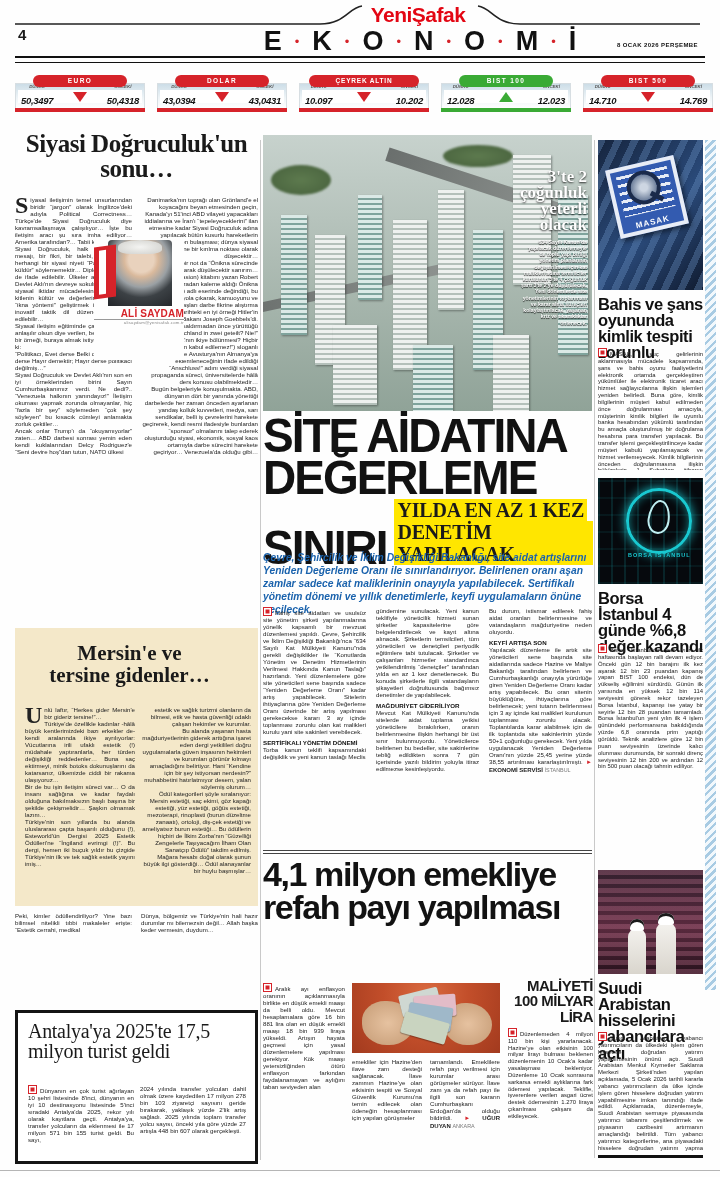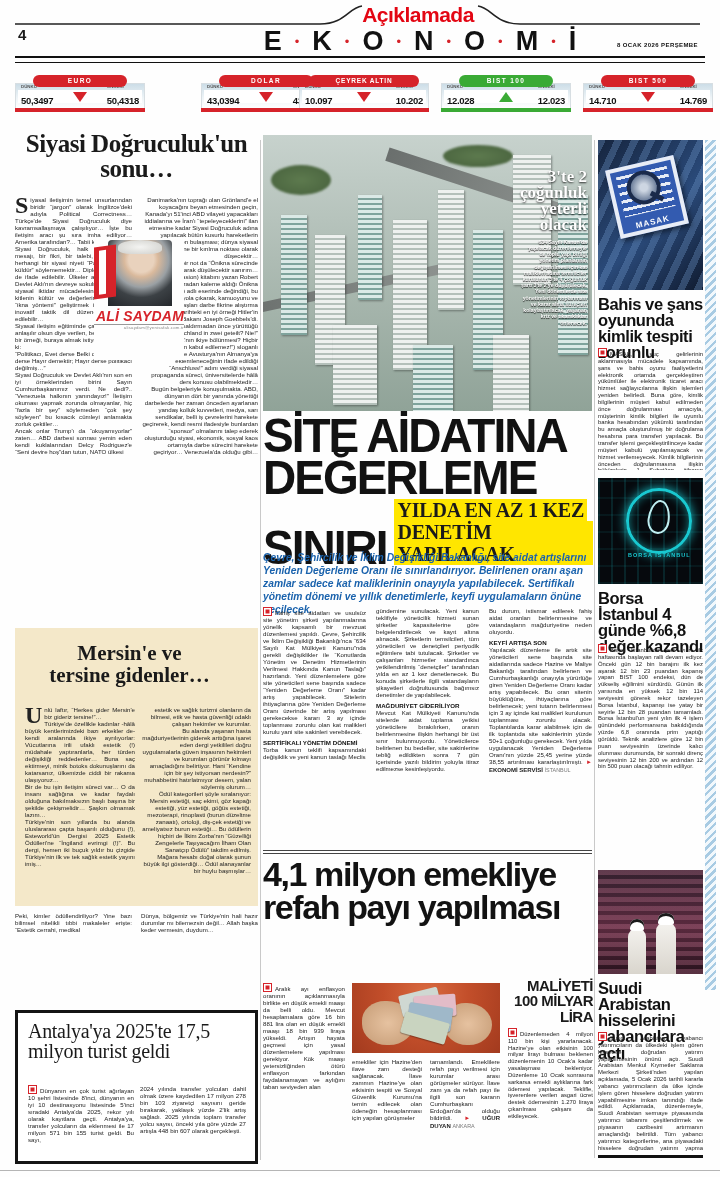--- a/index.html
+++ b/index.html
@@ -22,21 +22,21 @@
   .mastrule{height:4px;border-top:2px solid #111;border-bottom:1px solid #111;}
   
   .tbox{position:absolute;top:8px;width:130px;height:34px;}
   .tbox .body{position:absolute;top:5px;left:0;right:0;height:25px;
       background:linear-gradient(180deg,#ccdde7 0%,#eef4f7 55%,#ffffff 100%);
       border:1px solid #d7dee2;}
   .tbox .pill{position:absolute;top:-3px;left:18px;right:18px;height:12px;border-radius:6px;
       color:#fff;font-size:6.5px;font-weight:bold;letter-spacing:1.4px;text-align:center;line-height:12px;z-index:2;}
   .tbox .vals{position:absolute;top:12px;left:3px;right:3px;height:13px;background:#fff;
       display:flex;align-items:center;justify-content:space-between;padding:0 3px;}
-  .tbox .vcol{text-align:left;}
+  .tbox .vcol{text-align:center;font-style:italic;}
   .tbox .vlab{font-size:4.4px;font-weight:bold;color:#555;display:block;line-height:4.6px;}
   .tbox .vnum{font-size:9.5px;font-weight:bold;letter-spacing:-.3px;color:#111;}
   .tri-down{width:0;height:0;border-left:7px solid transparent;border-right:7px solid transparent;border-top:10px solid #d6232a;}
   .tri-up{width:0;height:0;border-left:7px solid transparent;border-right:7px solid transparent;border-bottom:10px solid #3aaa35;}
   .tbox .bar{position:absolute;bottom:0;left:0;right:0;height:4px;}
   
   .rsq{display:inline-block;width:7px;height:7px;border:1.5px solid #d6232a;background:#d6232a;
        box-shadow:inset 0 0 0 1.5px #fff;vertical-align:-1px;margin-right:3px;}
   .subhead{font-weight:bold;font-size:6.2px;color:#111;}
   .barrow{color:#d6232a;font-size:6px;}
@@ -87,34 +87,34 @@
   .portrait{position:relative;width:64px;height:66px;margin-left:14px;
       background:radial-gradient(circle at 52% 30%,#e9d2bd 0 22%,#d9b99c 30%,#9aa0a4 48%,#3c4145 66%,#23262a 100%);
       border-radius:4px 4px 0 0;}
   .hair{position:absolute;top:0;left:10px;right:10px;height:14px;background:radial-gradient(#f4f4f2,#cfcfcb);border-radius:50% 50% 30% 30%;}
   .redrib{position:absolute;left:-14px;top:6px;width:22px;height:52px;background:#d6232a;transform:skewY(-8deg);}
   .redrib:after{content:"";position:absolute;left:5px;top:4px;width:7px;height:44px;background:#fff;}
   .vline{position:absolute;width:1px;background:#c9c9c9;}
   .hatch{position:absolute;background:repeating-linear-gradient(135deg,#a8cbe3 0 2.5px,#f2f8fc 2.5px 5.5px);}
   .mersinbox{background:#f4e8c9;}
   .antalyabox{background:#fff;border:3px solid #141414;}
-  .capred{color:#d6232a;font-weight:900;font-size:14px;letter-spacing:.2px;font-style:italic;}
+  .capred{color:#d6232a;font-weight:900;font-size:10px;letter-spacing:.2px;}
   .capsub{color:#8a8a8a;font-size:4.3px;letter-spacing:.2px;}
 </style>
 </head>
 <body>
 
 <div class="page">
 
   <svg class="abs" style="left:0;top:0;" width="720" height="60" viewBox="0 0 720 60">
     <path d="M15 24 H320 C345 24 348 8 362 6" fill="none" stroke="#222" stroke-width="1.6"></path>
     <path d="M478 6 C492 8 495 24 520 24 H700" fill="none" stroke="#222" stroke-width="1.6"></path>
   </svg>
   <div class="abs pagenum" style="left:18px;top:26px;">4</div>
-  <div class="abs logo" style="left:352px;top:3px;width:132px;text-align:center;">Açıklamada</div>
+  <div class="abs logo" style="left:352px;top:3px;width:132px;text-align:center;">YeniŞafak</div>
   <div class="abs section-letters" id="section-letters" style="left:150px;top:26px;width:540px;">
       <span class="ltr">E</span>
       <span class="dot">•</span>
       <span class="ltr">K</span>
       <span class="dot">•</span>
       <span class="ltr">O</span>
       <span class="dot">•</span>
       <span class="ltr">N</span>
       <span class="dot">•</span>
       <span class="ltr">O</span>
@@ -132,21 +132,21 @@
       <div class="body"></div>
       <div class="pill" style="background:#d6232a;">EURO</div>
       <div class="vals">
         <span class="vcol"><span class="vlab">DÜNKÜ</span><span class="vnum">50,3497</span></span>
         <span class="tri-down"></span>
         <span class="vcol"><span class="vlab">ÖNCEKİ</span><span class="vnum">50,4318</span></span>
       </div>
       <div class="bar" style="background:#d6232a;"></div>
     </div>
 
-    <div class="tbox" style="left:142px;margin-left:44px;">
+    <div class="tbox" style="left:142px;">
       <div class="body"></div>
       <div class="pill" style="background:#d6232a;">DOLAR</div>
       <div class="vals">
         <span class="vcol"><span class="vlab">DÜNKÜ</span><span class="vnum">43,0394</span></span>
         <span class="tri-down"></span>
         <span class="vcol"><span class="vlab">ÖNCEKİ</span><span class="vnum">43,0431</span></span>
       </div>
       <div class="bar" style="background:#d6232a;"></div>
     </div>
 

